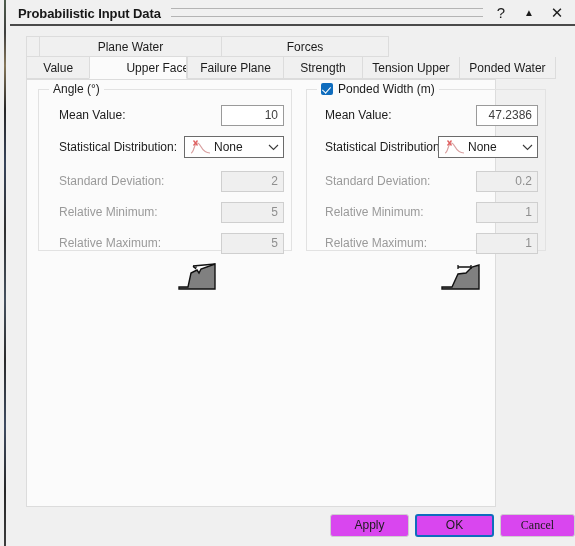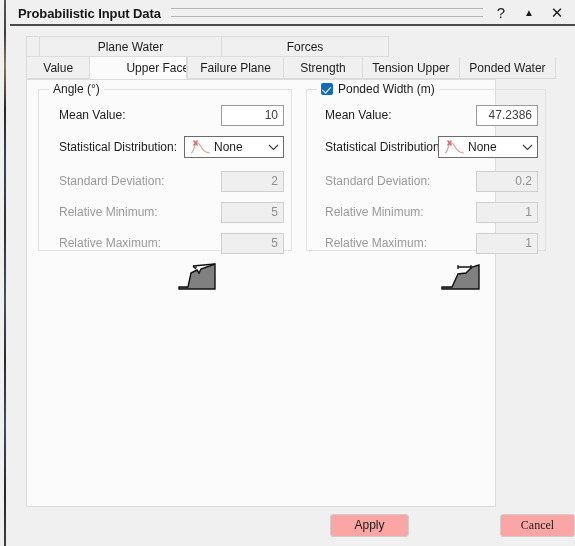--- a/index.html
+++ b/index.html
@@ -195,21 +195,21 @@
   }
   .fig-left  { left: 148px; }
   .fig-right { left: 412px; }
 
   
   .buttons {
     position: absolute; left: 0; top: 514px; width: 565px; height: 32px;
   }
   .btn {
     position: absolute; top: 0; height: 23px; box-sizing: border-box;
-    background: #fca5a5; border: 1px solid #cfcfcf; border-radius: 3px;
+    background: #d946ef; border: 1px solid #cfcfcf; border-radius: 3px;
     font-size: 12px; color: #1c1c1c;
     text-align: center; line-height: 21px;
     cursor: default; user-select: none;
   }
   .btn-apply  { left: 320px; width: 79px; }
   .btn-ok     { left: 405px; width: 79px; border: 2px solid #0f6cbd; line-height: 19px; }
   .btn-cancel { left: 490px; width: 75px; font-family: Liberation Serif, serif; }
 </style>
 </head>
 <body>
@@ -351,16 +351,17 @@
           <path d="M3 29 L3 27 L13 27 L19 14 L27 13 L31 9 L33 7 L40 5 L40 29 Z" fill="#808080" stroke="#111111" stroke-width="1.4" stroke-linejoin="miter"></path>
           <path d="M19 5 L19 9 M19 7 L32 7 M32 5 L32 9" stroke="#111111" stroke-width="1.3" fill="none"></path>
         </svg>
       </div>
 
     </div>
   </div>
 
   <div class="buttons">
     <div class="btn btn-apply">Apply</div>
+    <div class="btn btn-ok">OK</div>
     <div class="btn btn-cancel">Cancel</div>
   </div>
 
 </div>
 
 </body></html>

